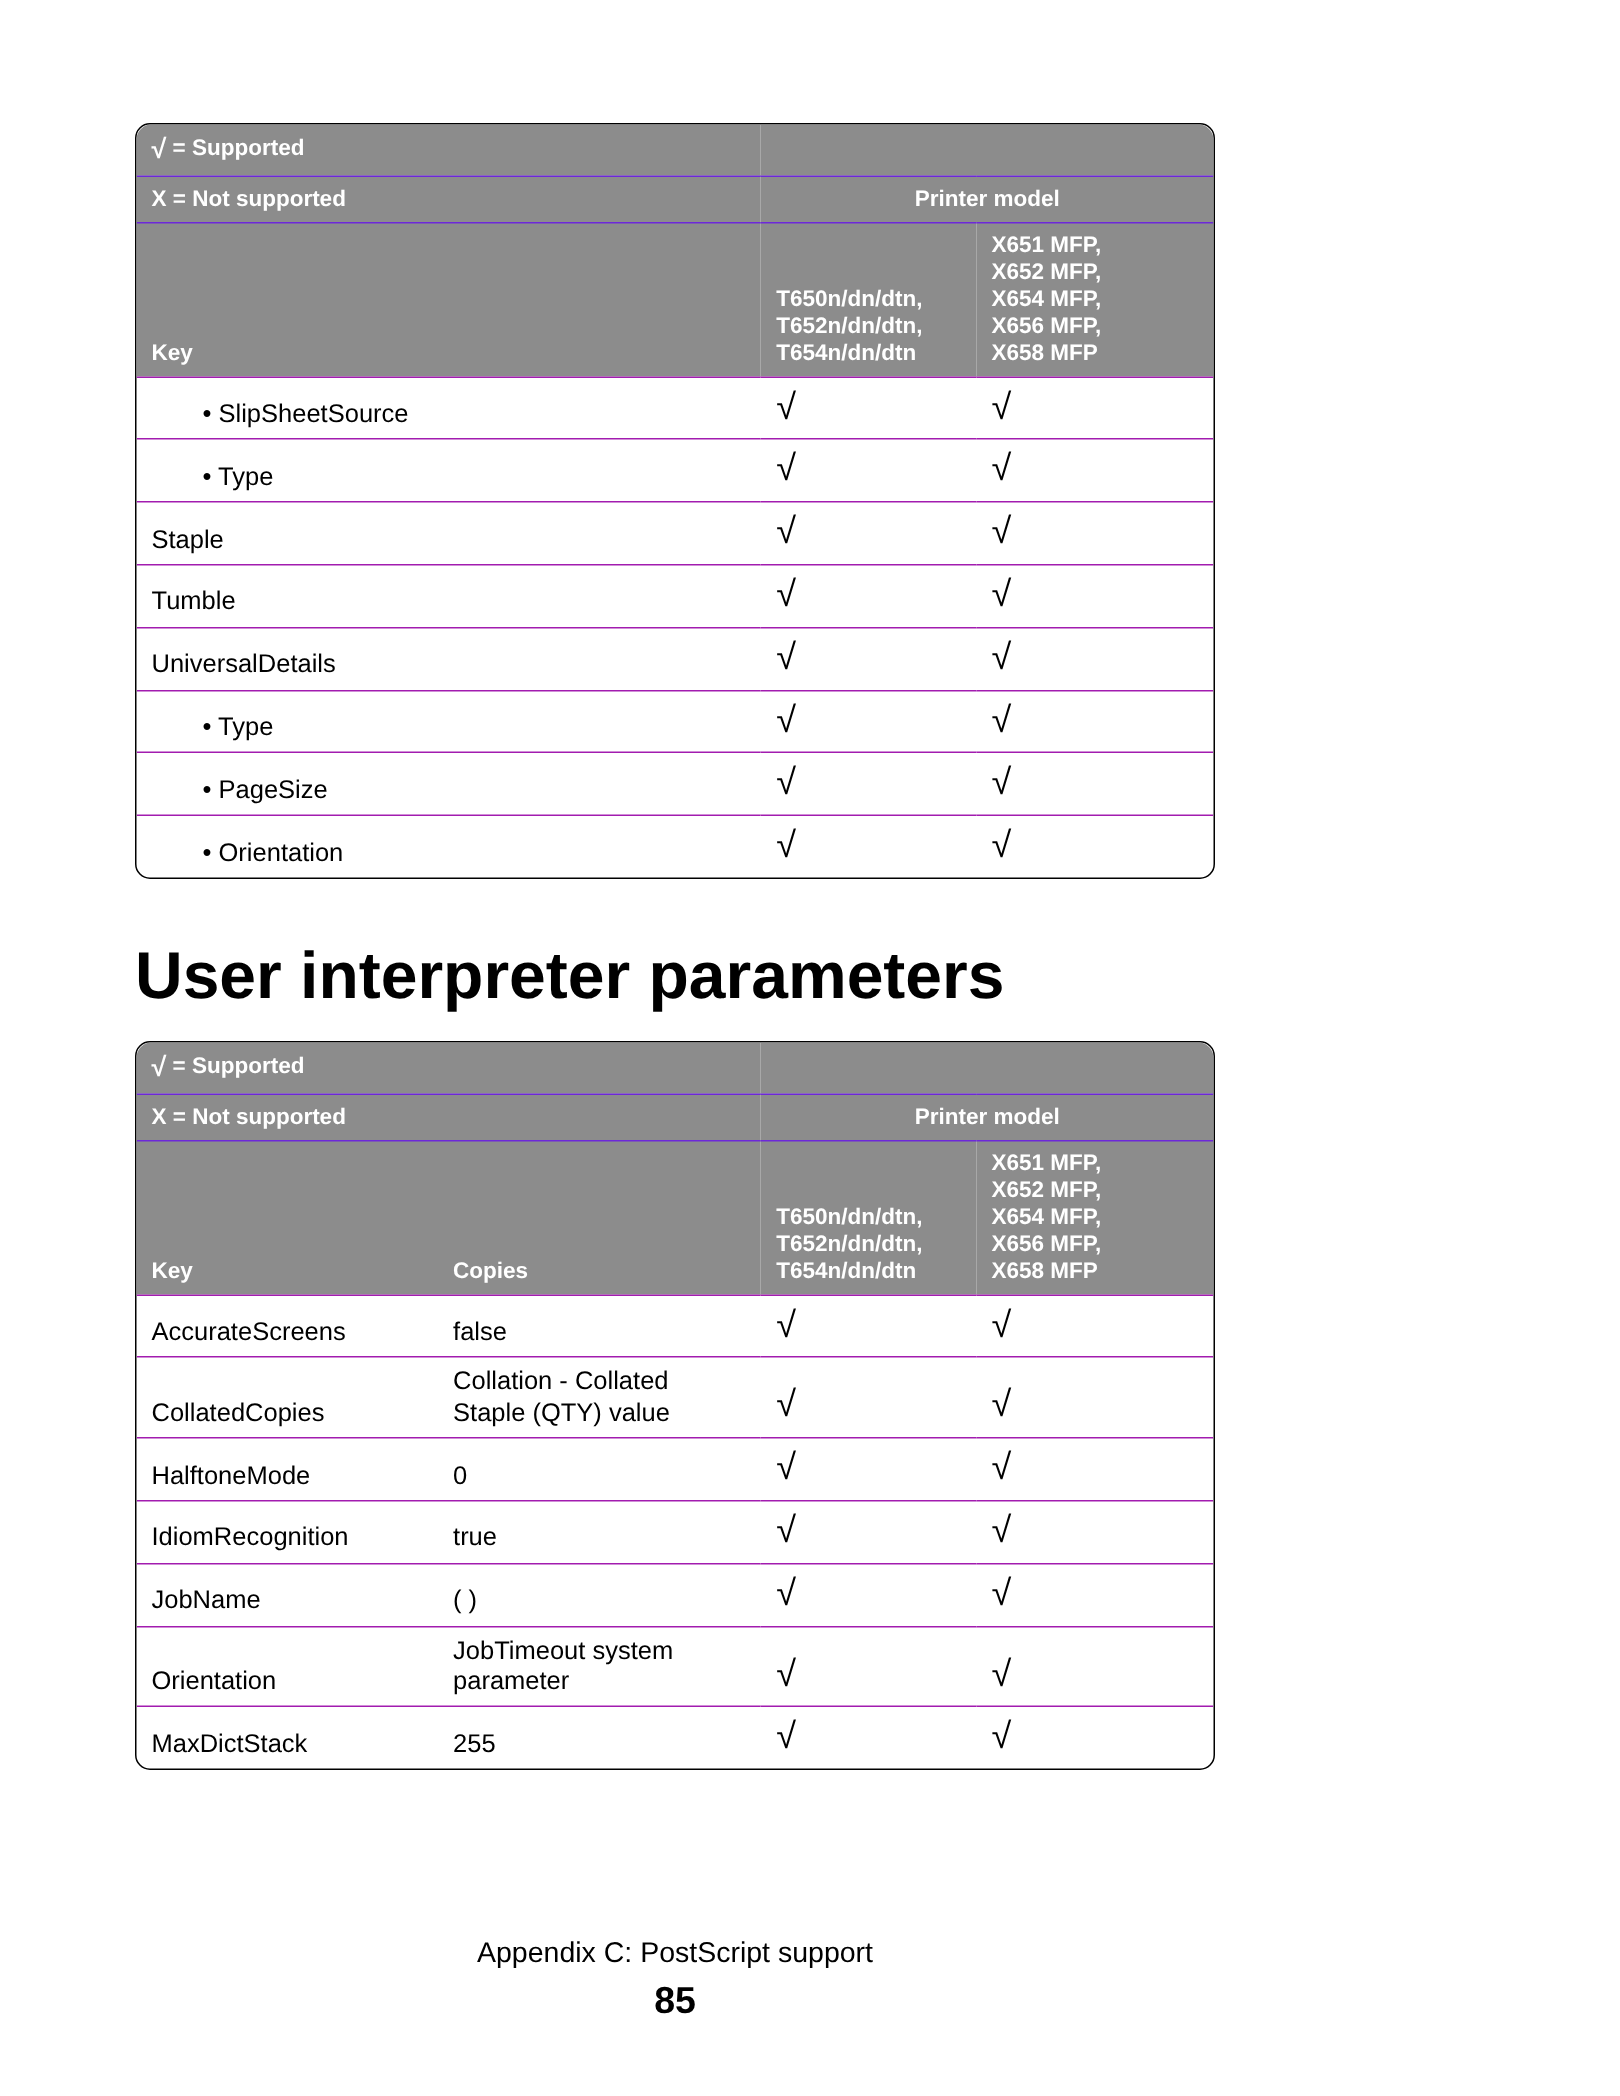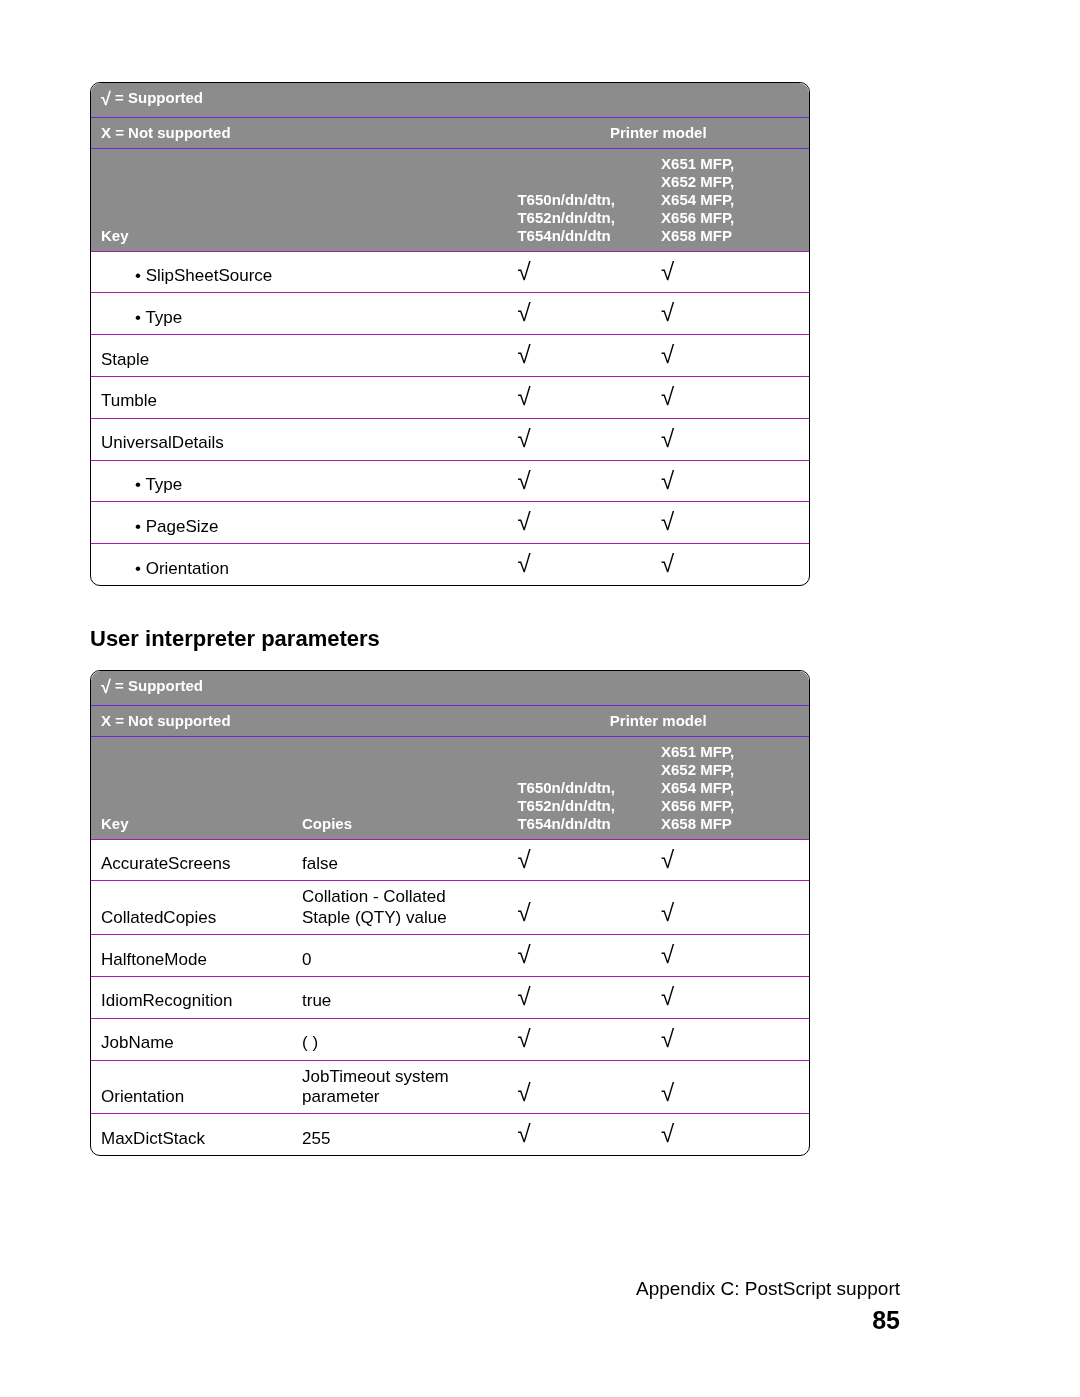--- a/index.html
+++ b/index.html
@@ -49,29 +49,29 @@
   .hdr-grey .check { font-size: 18px; vertical-align: -2px; }
   .row td {
     border-top: 1px solid #a21caf;
   }
   .key-cell { }
   .bullet-1 { padding-left: 34px; }
   .bullet-1::before { content: "•  "; }
   .check-cell { text-align: left; font-size: 22px; font-weight: 400; }
   .check-cell span { font-size: 24px; }
   h2.section {
-    font-size: 22px;
+    font-size: 44px;
     font-weight: 700;
     margin: 30px 0 18px 0;
   }
   .footer {
     position: absolute;
-    bottom: 62px;
+    bottom: 48px;
     left: 0; right: 0;
-    text-align: right;
+    text-align: center;
     font-size: 19px;
   }
   .footer .pg {
     font-weight: 700;
     margin-top: 6px;
     font-size: 25px;
   }
   .col-key   { width: 58%; }
   .col-m1    { width: 20%; }
   .col-m2    { width: 22%; }

